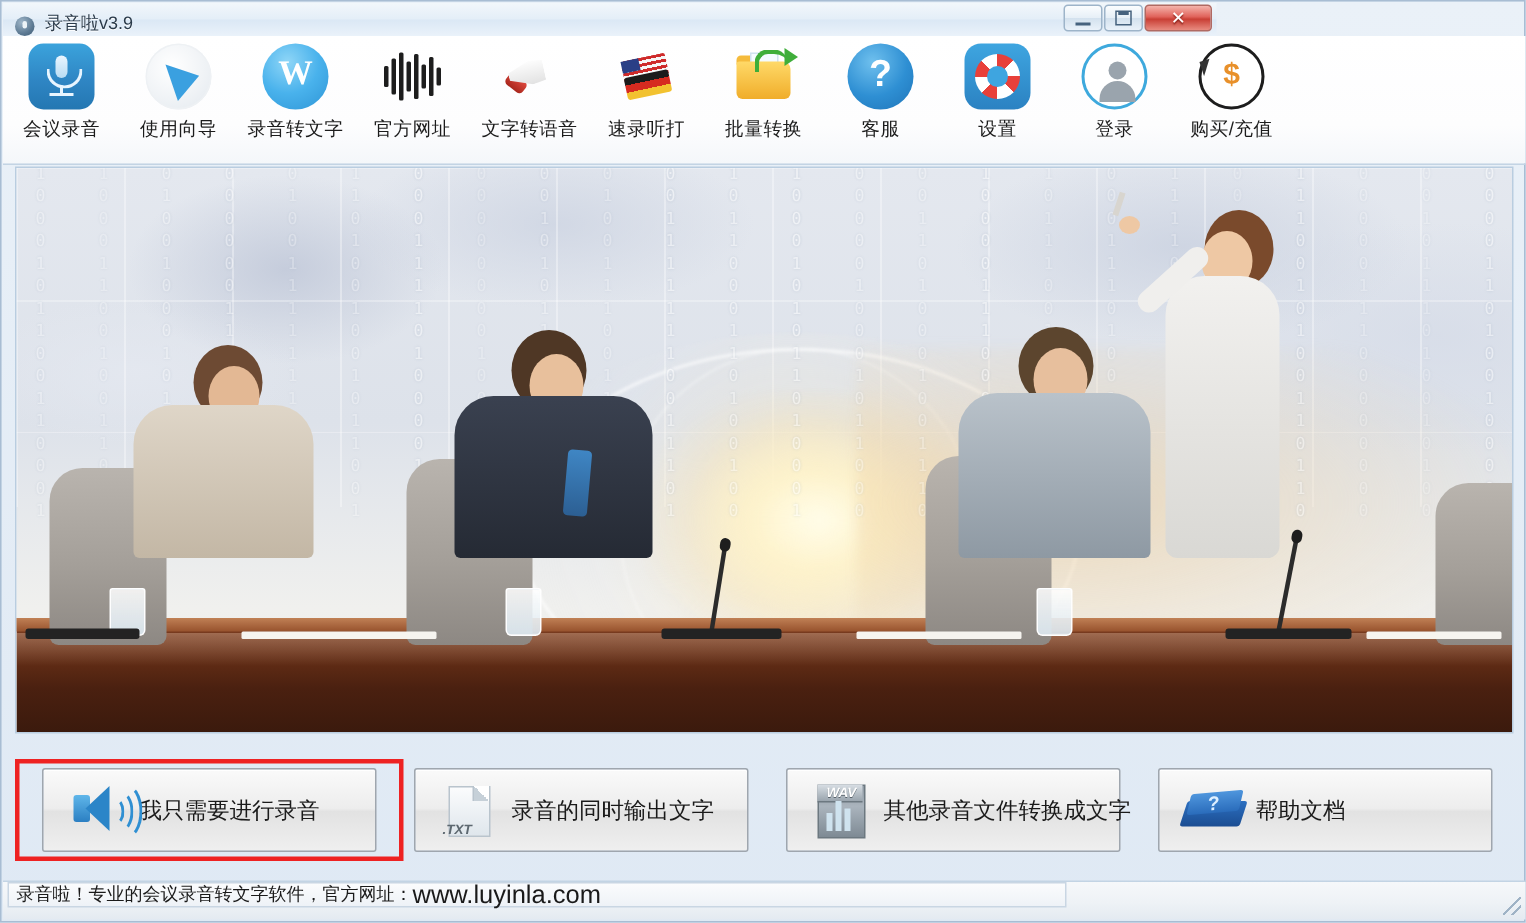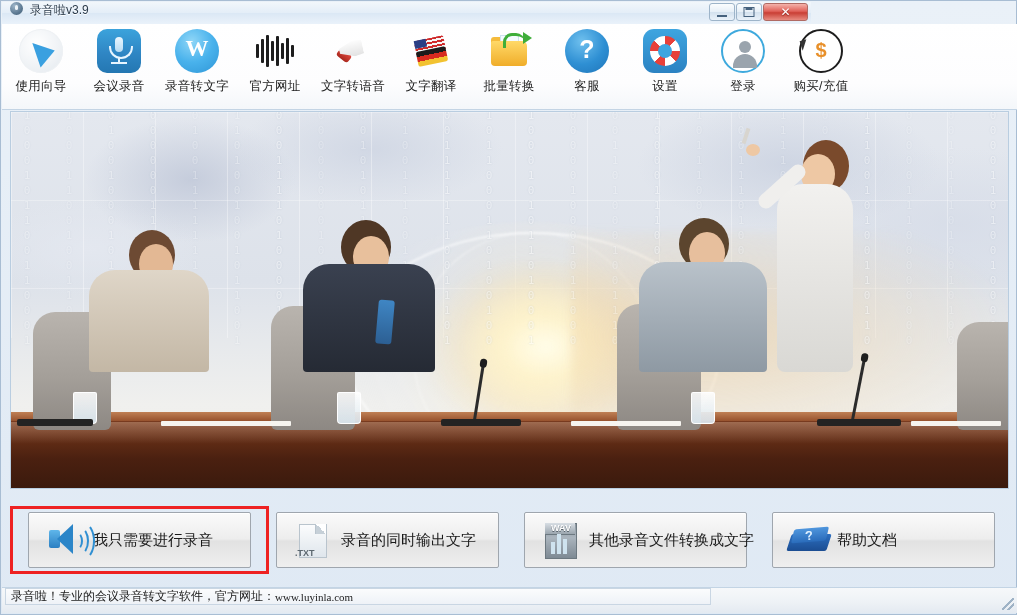--- a/index.html
+++ b/index.html
@@ -12,21 +12,21 @@
     position:absolute;left:0;top:0;width:1017px;height:615px;
     box-sizing:border-box;
     background:linear-gradient(180deg,#eaf1f8 0%,#dfe9f4 100%);
     border:1px solid #a8bdd3;
   }
   
   .titlebar{
     position:absolute;left:1px;top:1px;width:809px;height:22px;
     background:linear-gradient(180deg,#f2f7fb 0%,#e4eef8 48%,#dbe8f5 52%,#eaf2fa 100%);
     border-bottom:1px solid #b9cde0;
-    display:flex;align-items:flex-start;
+    display:flex;align-items:flex-end;
   }
   .title-icon{
     width:13px;height:13px;margin-left:8px;border-radius:50%;
     background:radial-gradient(circle at 35% 30%,#9fb6c9 0%,#5d7a93 60%,#3f5b73 100%);
     position:relative;flex:0 0 auto;
   }
   .title-icon:after{
     content:"";position:absolute;left:5px;top:3px;width:3px;height:5px;
     border-radius:2px;background:#eef4f8;
   }
@@ -299,21 +299,21 @@
 
   
   .actions{position:absolute;left:9px;top:505px;width:999px;height:68px;}
   .abtn{
     position:absolute;top:6px;width:223px;height:56px;box-sizing:border-box;
     border:1px solid #9fa6ae;border-radius:2px;
     background:linear-gradient(180deg,#fafafa 0%,#ededed 48%,#e2e2e2 52%,#efefef 100%);
     display:flex;align-items:center;cursor:pointer;
     box-shadow:inset 0 1px 0 #fff;
   }
-  .abtn .bicon{width:56px;height:44px;position:relative;flex:0 0 auto;margin-left:8px;}
+  .abtn .bicon{width:56px;height:44px;position:relative;flex:0 0 auto;margin-left:8px;font-style:italic;}
   .abtn .blabel{font-size:15px;color:#1a1a1a;white-space:nowrap;}
   .sel-wrap{position:absolute;left:0;top:0;width:259px;height:68px;border:3px solid #ee2222;box-sizing:border-box;}
   
   .ic-speaker .sq{
     position:absolute;left:12px;top:12px;width:11px;height:18px;border-radius:2px;
     background:linear-gradient(180deg,#5fb6ea,#2b7fc2);
   }
   .ic-speaker .cone{
     position:absolute;left:20px;top:6px;width:0;height:0;
     border-top:15px solid transparent;border-bottom:15px solid transparent;border-right:16px solid #2b85c8;
@@ -375,21 +375,21 @@
     display:flex;
   }
   .st-cell{
     height:17px;display:flex;align-items:center;box-sizing:border-box;
     border:1px solid #c9d6e3;background:linear-gradient(180deg,#fbfcfd,#eef2f7);
     margin-left:3px;padding:0 5px;
   }
   .st-left{flex:0 0 auto;width:706px;}
   .st-right{flex:0 0 auto;width:296px;justify-content:flex-start;padding-left:52px;}
   .st-text{font-size:12px;color:#1a1a1a;white-space:nowrap;}
-  .st-url{font-family:Liberation Serif, serif;font-size:11px;color:#1a1a1a;}
+  .st-url{font-family:Liberation Sans, sans-serif;font-size:17px;color:#1a1a1a;}
   .grip{
     position:absolute;right:3px;bottom:3px;width:12px;height:12px;
     background:
       linear-gradient(135deg,transparent 45%,#9fb3c6 45%,#9fb3c6 55%,transparent 55%),
       linear-gradient(135deg,transparent 70%,#9fb3c6 70%,#9fb3c6 80%,transparent 80%);
   }
 </style>
 </head>
 <body>
 
@@ -407,32 +407,32 @@
         </div>
       <div class="wbtn close">
           <span class="g close-g">✕</span>
         </div>
     </div>
   </div>
 
   <div class="toolbar">
 
     <div class="tbitem">
-      <div class="tbicon ic-wizard"></div>
-      <div class="tblabel">使用向导</div>
-    </div>
-
-    <div class="tbitem">
       <div class="tbicon ic-mic">
         <span class="body"></span>
           <span class="arc"></span>
           <span class="stem"></span>
           <span class="base"></span>
       </div>
       <div class="tblabel">会议录音</div>
+    </div>
+
+    <div class="tbitem">
+      <div class="tbicon ic-wizard"></div>
+      <div class="tblabel">使用向导</div>
     </div>
 
     <div class="tbitem">
       <div class="tbicon ic-w">
           <span>W</span>
         </div>
       <div class="tblabel">录音转文字</div>
     </div>
 
     <div class="tbitem">
@@ -455,21 +455,21 @@
           <span class="cone"></span>
       </div>
       <div class="tblabel">文字转语音</div>
     </div>
 
     <div class="tbitem">
       <div class="tbicon ic-flags">
         <span class="f1"></span>
           <span class="f2"></span>
       </div>
-      <div class="tblabel">文字翻译</div>
+      <div class="tblabel">速录听打</div>
     </div>
 
     <div class="tbitem">
       <div class="tbicon ic-folder">
         <span class="tab"></span>
           <span class="sheet"></span>
           <span class="back"></span>
           <span class="arrow"></span>
       </div>
       <div class="tblabel">批量转换</div>

